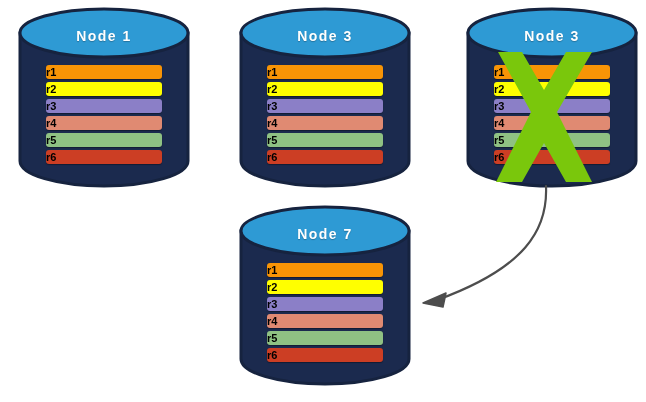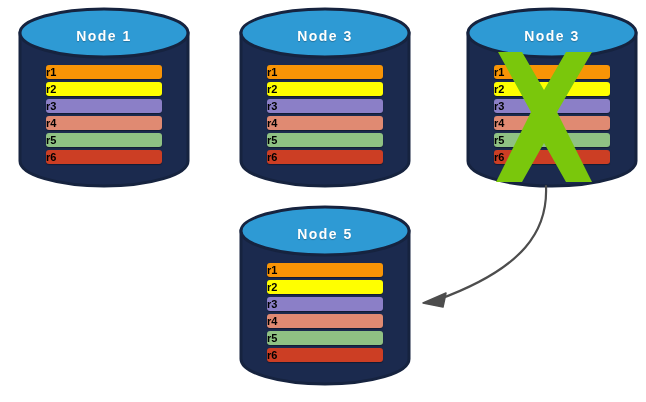--- a/index.html
+++ b/index.html
@@ -141,21 +141,21 @@
 
   <svg class="cross-overlay" viewBox="0 0 172 178">
     <path d="M40,44 L64,44 L86,82 L108,44 L134,44 L99,104 L134,174 L108,174 L86,135 L64,174 L38,174 L73,104 Z" fill="#7AC70C"></path>
   </svg>
 
   <div class="node" id="node4">
     <svg class="node-svg" viewBox="0 0 172 178">
       <path d="M2,25 L2,153 A84,25 0 0 0 170,153 L170,25 Z" fill="#1B2A4E" stroke="#16233F" stroke-width="3"></path>
       <ellipse cx="86" cy="25" rx="84" ry="24" fill="#2E9AD4" stroke="#16233F" stroke-width="3"></ellipse>
     </svg>
-    <div class="node-label">Node  5</div>
+    <div class="node-label">Node  7</div>
     <div class="rows">
       <div class="row-bar" style="background:#F89406">r1</div>
       <div class="row-bar" style="background:#FFFF00">r2</div>
       <div class="row-bar" style="background:#8B7FC7">r3</div>
       <div class="row-bar" style="background:#E08A72">r4</div>
       <div class="row-bar" style="background:#8FC183">r5</div>
       <div class="row-bar" style="background:#CC3E24">r6</div>
     </div>
   </div>
 

